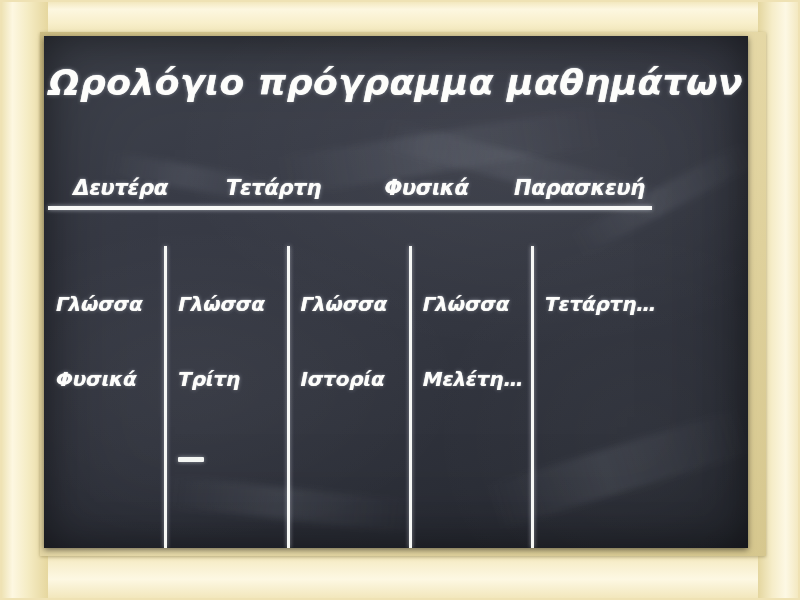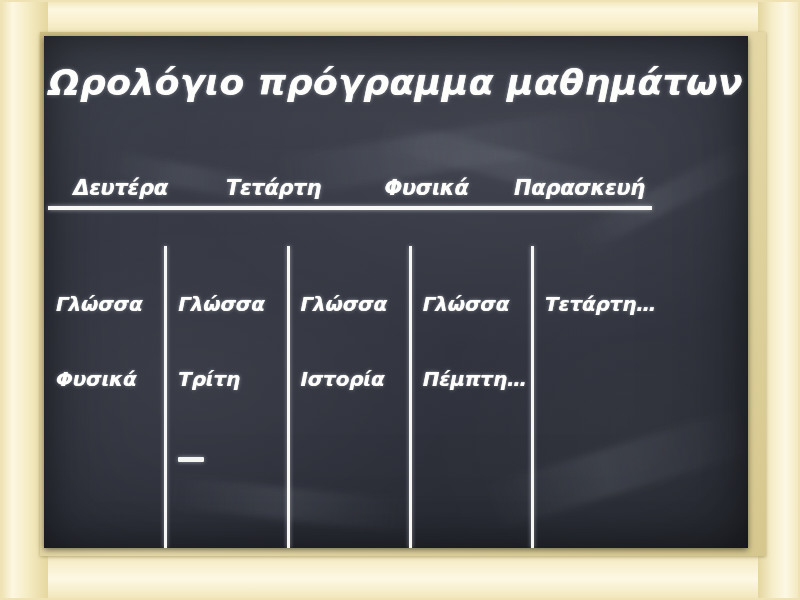--- a/index.html
+++ b/index.html
@@ -268,21 +268,21 @@
         </div>
 
         <div class="col">
           <div class="cell chalk">Γλώσσα</div>
           <div class="cell chalk">Ιστορία</div>
           <div class="cell chalk empty"></div>
         </div>
 
         <div class="col">
           <div class="cell chalk">Γλώσσα</div>
-          <div class="cell chalk">Πέμπτη…</div>
+          <div class="cell chalk">Μελέτη…</div>
           <div class="cell chalk empty"></div>
         </div>
 
         <div class="col">
           <div class="cell chalk">Τετάρτη…</div>
           <div class="cell chalk empty"></div>
         </div>
 
       </div>
     </div>

